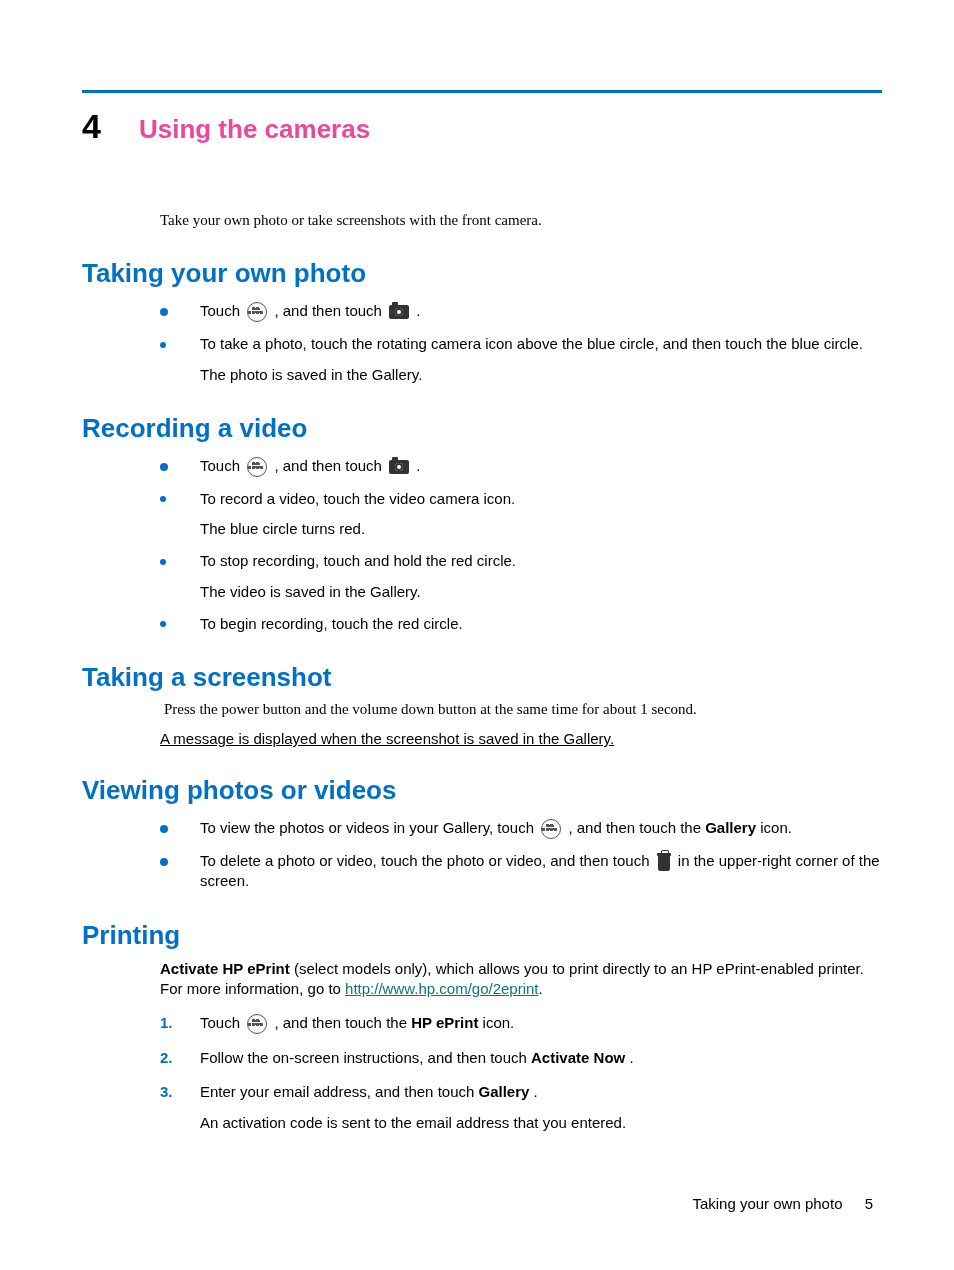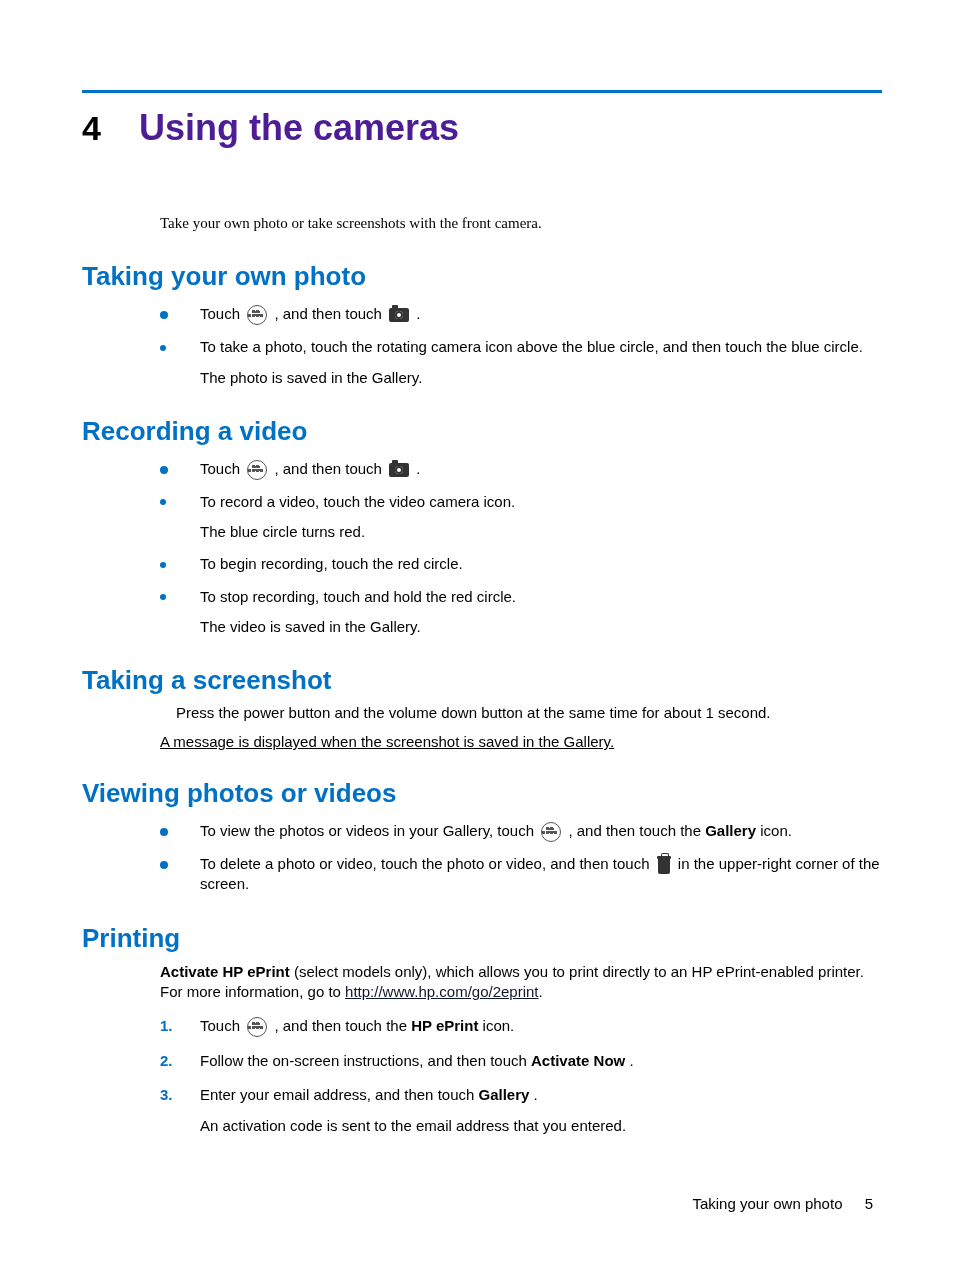--- a/index.html
+++ b/index.html
@@ -25,23 +25,23 @@
     display: flex;
     align-items: baseline;
     gap: 38px;
   }
   .chapter-num {
     font-size: 34px;
     font-weight: bold;
     color: #000;
   }
   .chapter-title {
-    font-size: 36px;
+    font-size: 26px;
     font-weight: bold;
-    color: #4c1d95;
+    color: #ec4899;
   }
   .intro-text {
     margin-top: 64px;
     margin-left: 78px;
     line-height: 1.35;
     font-family: Liberation Serif, serif;
   }
   h2.section {
     color: #0071c5;
     font-size: 26px;
@@ -186,21 +186,21 @@
     position: absolute;
     top: -3px;
     left: 4px;
     width: 6px;
     height: 3px;
     border: 1.5px solid #333;
     border-bottom: none;
     border-radius: 2px 2px 0 0;
   }
   a.link {
-    color: #0f172a;
+    color: #0f766e;
     text-decoration: underline;
   }
   .footer {
     position: absolute;
     bottom: 58px;
     right: 81px;
     font-size: 15px;
   }
   .footer .pg {
     margin-left: 18px;
@@ -245,32 +245,32 @@
         <span class="inline-icon apps-icon"><span class="dots"></span></span>
         <span>, and then touch </span>
         <span class="inline-icon camera-icon"></span>
         <span>.</span>
       </li>
       <li class="solid">
         <span>To record a video, touch the video camera icon.</span>
         <div class="sub-note">The blue circle turns red.</div>
       </li>
       <li class="solid">
-        <span>To begin recording, touch the red circle.</span>
-      </li>
-      <li class="solid">
         <span>To stop recording, touch and hold the red circle.</span>
         <div class="sub-note">The video is saved in the Gallery.</div>
       </li>
+      <li class="solid">
+        <span>To begin recording, touch the red circle.</span>
+      </li>
     </ul>
   </div>
 
   <h2 class="section">Taking a screenshot</h2>
   <div class="body-block">
-    <p style="margin:8px 16px;">Press the power button and the volume down button at the same time for about 1 second.</p>
+    <p style="margin:8px 4px;font-family:Liberation Serif, serif;">Press the power button and the volume down button at the same time for about 1 second.</p>
     <p style="margin:12px 0;text-decoration:underline;">A message is displayed when the screenshot is saved in the Gallery.</p>
   </div>
 
   <h2 class="section">Viewing photos or videos</h2>
   <div class="body-block">
     <ul class="bullets">
       <li>
         <span>To view the photos or videos in your Gallery, touch </span>
         <span class="inline-icon apps-icon"><span class="dots"></span></span>
         <span>, and then touch the </span>

